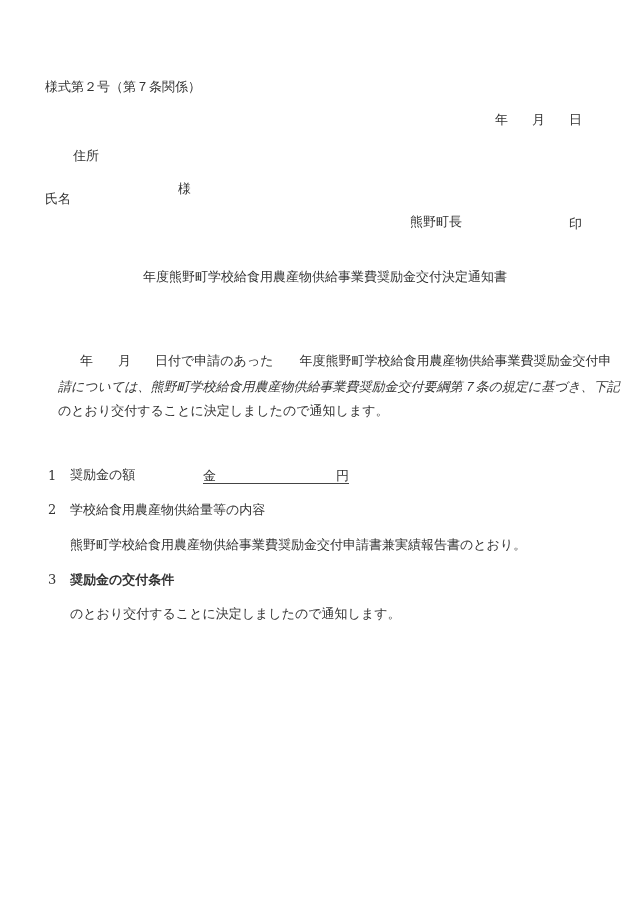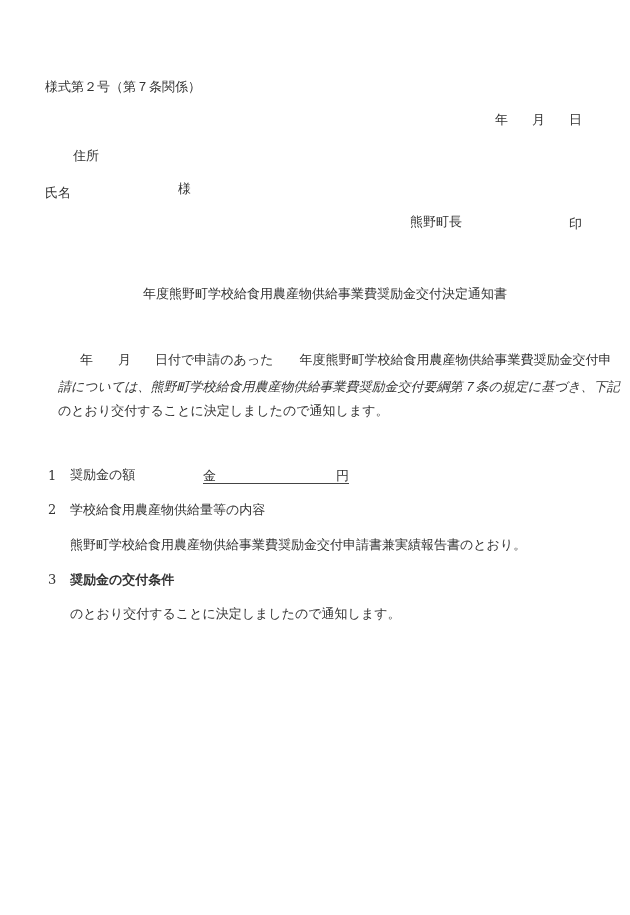--- a/index.html
+++ b/index.html
@@ -19,28 +19,28 @@
     .abs {
       position: absolute;
       white-space: nowrap;
       line-height: 1;
     }
     .form-number { left: 45px; top: 64px; margin-top: 16px; }
     .date-year { left: 495px; top: 113px; }
     .date-month { left: 532px; top: 113px; }
     .date-day { left: 569px; top: 113px; }
     .address-label { left: 45px; top: 149px; margin-left: 28px; }
-    .name-label { left: 45px; top: 186px; }
+    .name-label { left: 45px; top: 192px; }
     .name-honorific { left: 178px; top: 182px; }
     .mayor-title { left: 410px; top: 215px; }
     .seal-mark { left: 569px; top: 217px; }
-    .doc-title { left: 143px; top: 287px; }
+    .doc-title { left: 143px; top: 270px; }
 
     .body-line { position: absolute; white-space: nowrap; line-height: 1; }
-    .body-l1 { left: 80px; top: 354px; font-family: Liberation Mono, monospace; }
+    .body-l1 { left: 80px; top: 354px; }
     .body-l1 span { display: inline-block; }
     .body-l2 { left: 58px; top: 380px; font-style: italic; }
     .body-l3 { left: 58px; top: 404px; text-align: center; }
     .item1-num { left: 48px; top: 469px; }
     .item1-label { left: 70px; top: 469px; font-family: Liberation Mono, monospace; }
     .amount-field {
       position: absolute;
       left: 203px;
       top: 466px;
       width: 146px;

